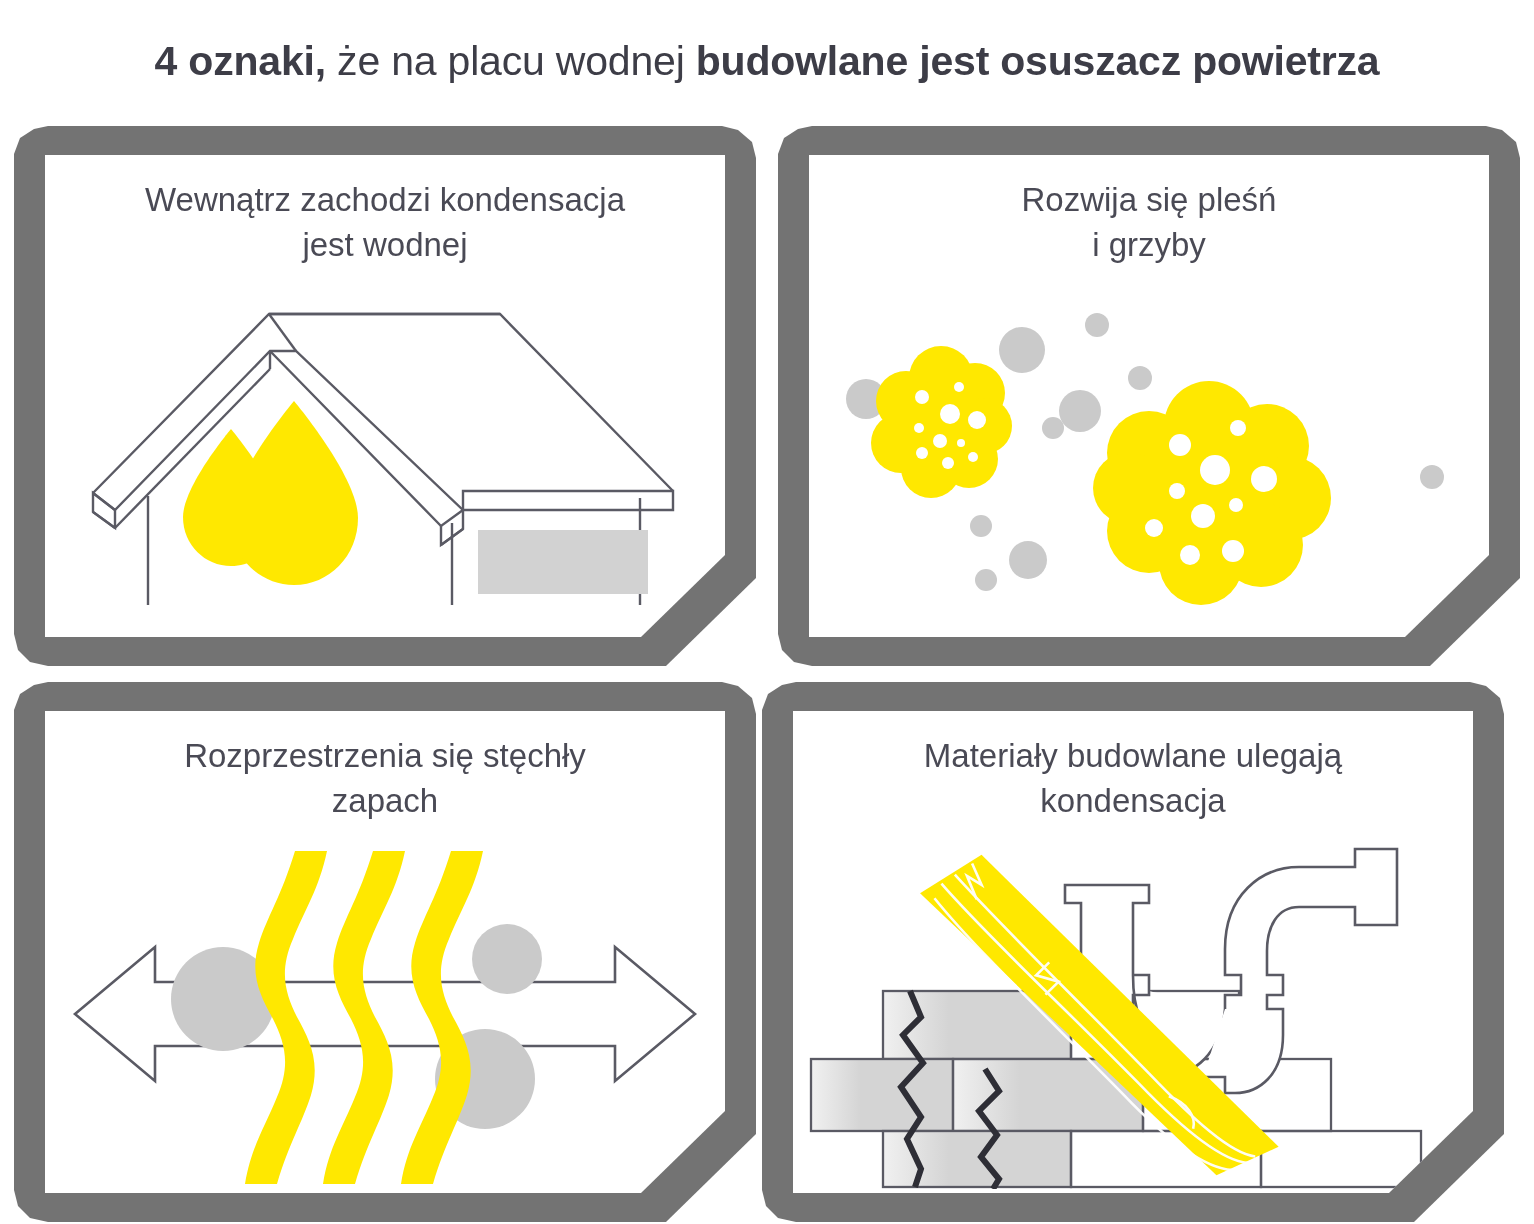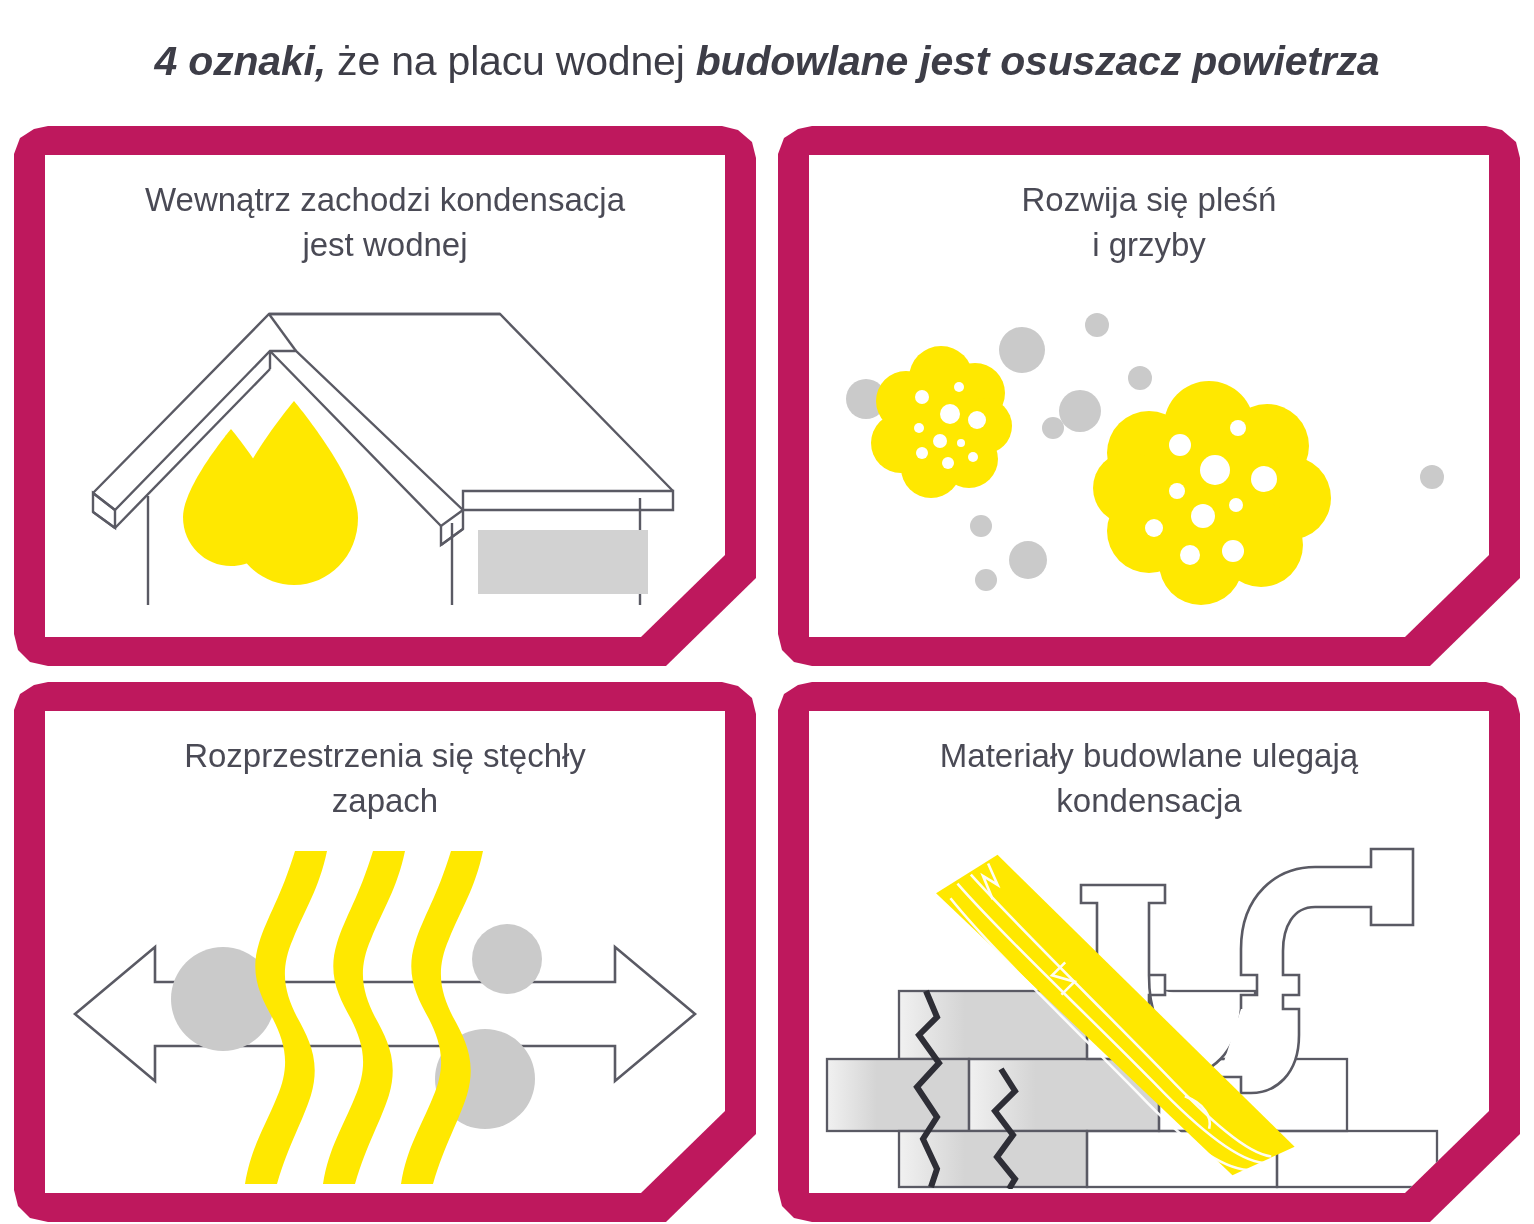--- a/index.html
+++ b/index.html
@@ -15,40 +15,40 @@
   .title{
     position:absolute;
     left:0;top:38px;width:1534px;
     text-align:center;
     color:#3d3d47;
     font-size:41px;
     line-height:46px;
     letter-spacing:-0.2px;
     white-space:nowrap;
   }
-  .title .b{font-weight:bold;font-style:italic;}
+  .title .b{font-weight:bold;}
   .title .r{font-weight:normal;}
 
   
   .grid{
     position:absolute;
     left:14px;top:126px;
     width:1506px;height:1084px;
   }
   .card{
     position:absolute;
     width:742px;height:540px;
-    background:#be185d;
+    background:#737373;
     -webkit-clip-path:polygon(0 28px, 6px 12px, 20px 3px, 34px 0, 708px 0, 724px 4px, 738px 16px, 742px 32px, 742px 452px, 652px 540px, 34px 540px, 16px 536px, 4px 524px, 0 508px);
     clip-path:polygon(0 28px, 6px 12px, 20px 3px, 34px 0, 708px 0, 724px 4px, 738px 16px, 742px 32px, 742px 452px, 652px 540px, 34px 540px, 16px 536px, 4px 524px, 0 508px);
   }
   .card.tl{left:0;top:0;}
   .card.tr{left:764px;top:0;}
   .card.bl{left:0;top:556px;}
-  .card.br{left:764px;top:556px;text-decoration:underline;}
+  .card.br{left:748px;top:556px;text-decoration:underline;}
 
   .card-inner{
     position:absolute;
     left:31px;top:29px;
     width:680px;height:482px;
     background:#ffffff;
     -webkit-clip-path:polygon(0 0, 680px 0, 680px 400px, 596px 482px, 0 482px);
     clip-path:polygon(0 0, 680px 0, 680px 400px, 596px 482px, 0 482px);
     overflow:hidden;
   }

